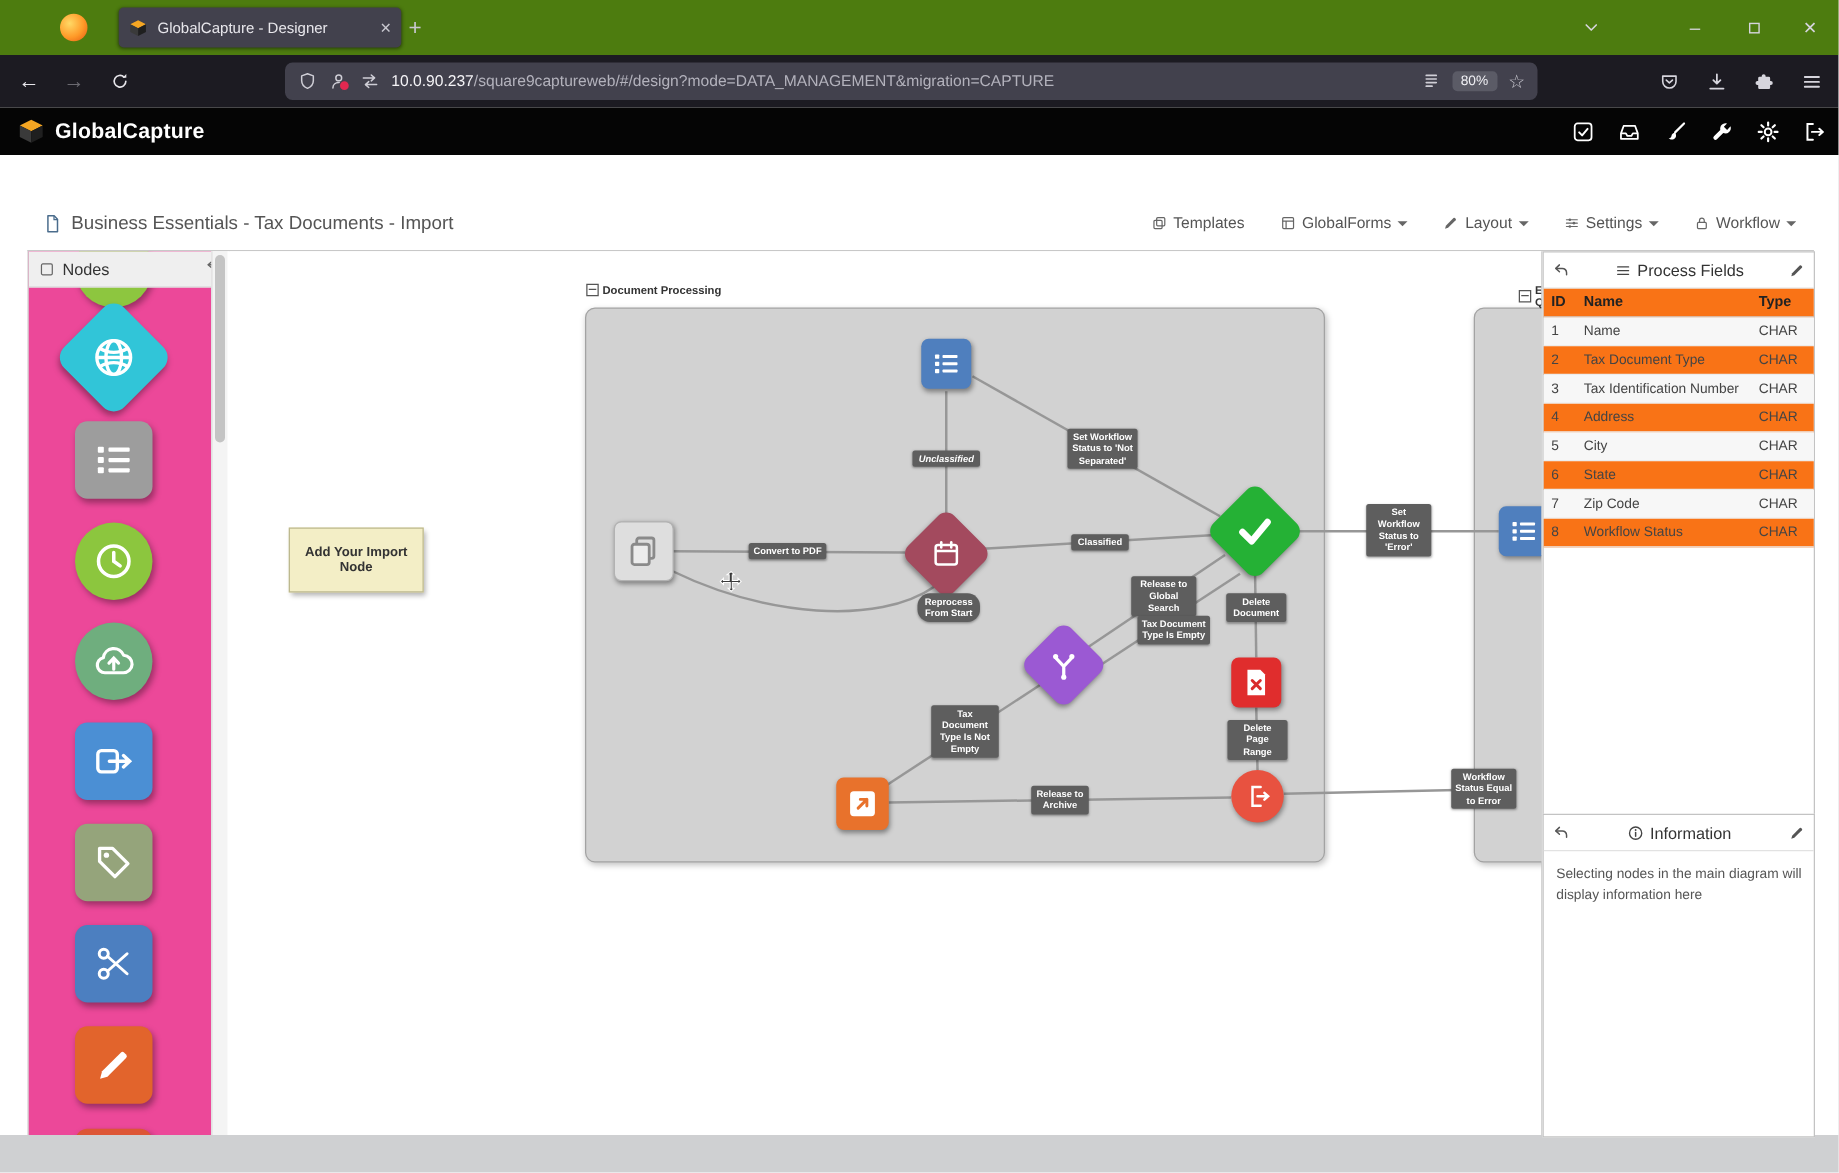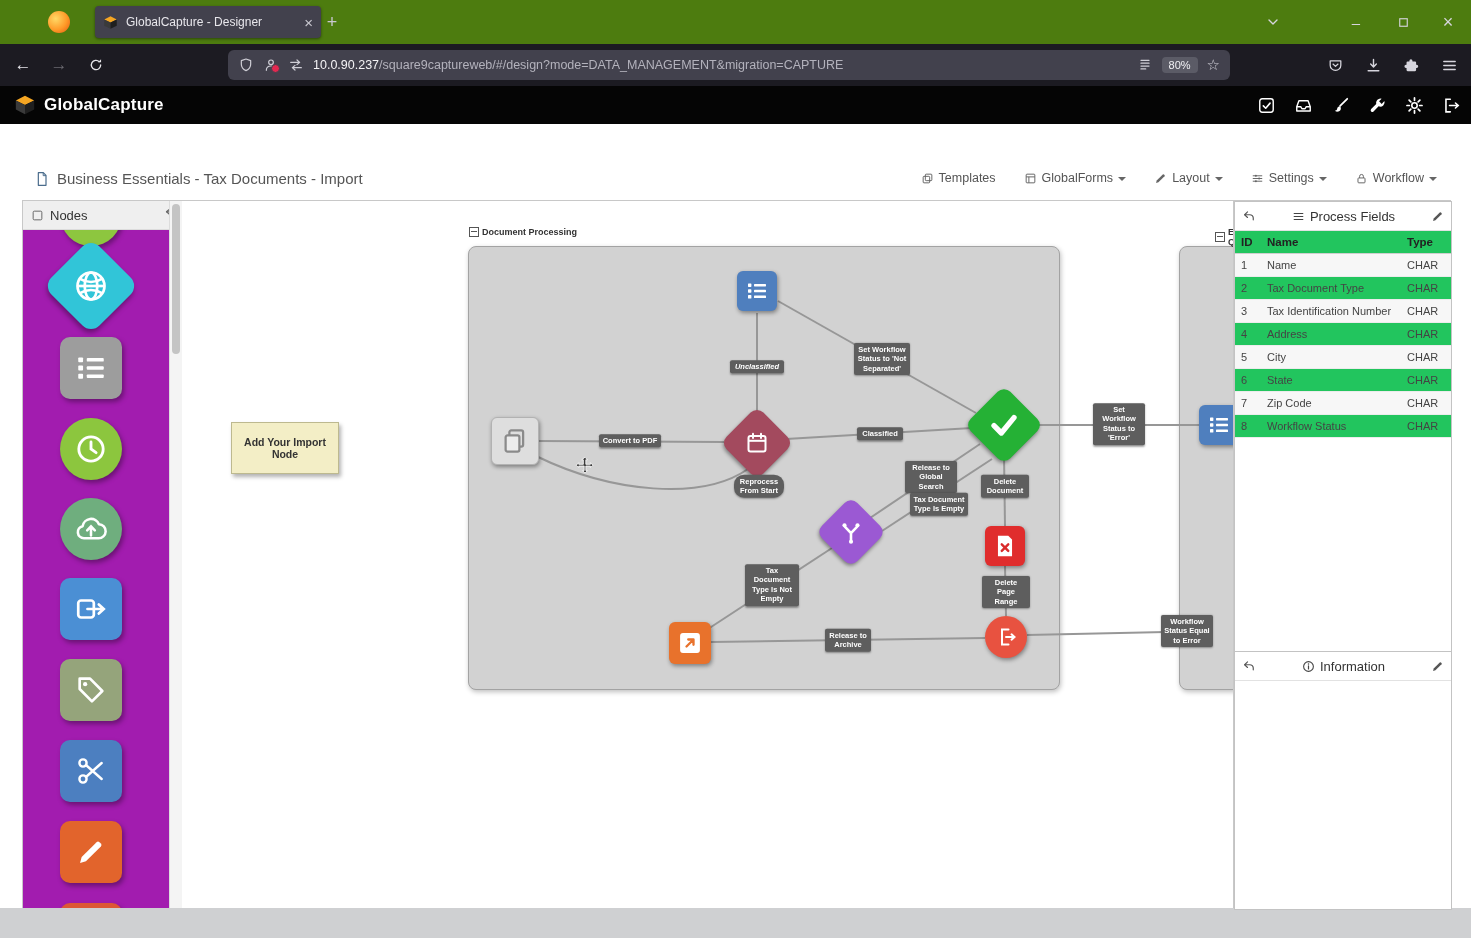--- a/index.html
+++ b/index.html
@@ -41,21 +41,21 @@
   .page-header{position:absolute;left:22px;top:160px;width:1427px;height:36px;display:flex;align-items:center;}
   .page-title{display:flex;align-items:flex-end;gap:7px;color:#555;font-size:15px;margin-left:12px;}
   .page-title .iconb{color:#4a6c8c;}
   .menus{margin-left:auto;display:flex;gap:28px;margin-right:12px;}
   .menu-item{display:flex;align-items:center;gap:5px;font-size:12.5px;color:#555;}
   .menu-item .iconb{color:#666;}
   .caret{width:0;height:0;border-left:4px solid transparent;border-right:4px solid transparent;border-top:4px solid #666;margin-top:1px;}
 
   
   .workspace{position:absolute;left:22px;top:200px;width:1427px;height:708px;border-top:1px solid #c8c8c8;border-left:1px solid #c8c8c8;border-right:1px solid #c8c8c8;background:#fff;}
-  .nodes-panel{position:absolute;left:0;top:0;width:146px;height:708px;background:#a21caf;overflow:hidden;}
+  .nodes-panel{position:absolute;left:0;top:0;width:146px;height:708px;background:#ec4899;overflow:hidden;}
   .nodes-head{position:absolute;left:0;top:0;width:146px;height:28px;background:#efefef;border-bottom:1px solid #dcdcdc;display:flex;align-items:center;padding:0 8px;gap:6px;z-index:9;}
   .nodes-head .title{font-size:13px;color:#333;flex:1;}
   .nodes-head .iconb{color:#666;}
   .snode{position:absolute;left:68px;transform:translate(-50%,-50%);display:flex;align-items:center;justify-content:center;box-shadow:2px 3px 5px rgba(0,0,0,.35);}
   .snode.square{width:62px;height:62px;border-radius:10px;}
   .snode.circle{width:62px;height:62px;border-radius:50%;}
   .snode.diamond{width:68px;height:68px;border-radius:12px;transform:translate(-50%,-50%) rotate(45deg);}
   .snode.diamond>*{transform:rotate(-45deg);}
   .scroll-strip{position:absolute;left:146px;top:0;width:13px;height:708px;background:#f4f4f4;border-left:1px solid #dcdcdc;border-right:1px solid #dcdcdc;}
   .scroll-thumb{position:absolute;left:2px;top:3px;width:8px;height:150px;background:#c4c4c4;border-radius:4px;}
@@ -71,21 +71,21 @@
   .cnode.diamond>*{transform:rotate(-45deg);}
   .elabel{position:absolute;transform:translate(-50%,-50%);background:#5e5e5e;color:#fff;font-size:7.5px;font-weight:bold;line-height:1.25;text-align:center;padding:2px 3px;border-radius:2px;box-shadow:0 1px 2px rgba(0,0,0,.35);z-index:6;}
   .import-note{position:absolute;left:0;top:221px;width:98px;height:42px;background:#f3eec6;border:1px solid #bdb98f;box-shadow:2px 3px 4px rgba(0,0,0,.3);display:flex;align-items:center;justify-content:center;text-align:center;font-size:10.5px;font-weight:bold;color:#333;padding:4px;z-index:7;}
   .cursor{position:absolute;z-index:10;transform:translate(-50%,-50%);}
 
   
   .panel-card{position:absolute;left:1211px;width:216px;background:#fff;border:1px solid #c3c3c3;z-index:4;}
   .panel-head{height:28px;display:flex;align-items:center;padding:0 7px;gap:6px;border-bottom:1px solid #e2e2e2;}
   .panel-head .edge-ic{color:#555;}
   .panel-title{font-size:13px;color:#333;display:flex;align-items:center;gap:5px;flex:1;justify-content:center;}
-  .pf-row{display:flex;font-size:11px;color:#444;border-bottom:1px solid #ececec;padding:5px 6px;background:#22c55e;}
+  .pf-row{display:flex;font-size:11px;color:#444;border-bottom:1px solid #ececec;padding:5px 6px;background:#f97316;}
   .pf-row.head{font-weight:bold;font-size:11.5px;color:#222;border-bottom:1px solid #cfcfcf;}
   .pf-row:nth-child(even):not(.head){background:#f7f7f7;}
   .c-id{width:26px;flex:none;}
   .c-name{flex:1;}
   .c-type{width:38px;flex:none;}
   .info-body{padding:10px 10px;font-size:11px;color:#555;line-height:1.5;width:205px;}
 
   .bottom-strip{position:absolute;left:0;top:908px;width:1471px;height:30px;background:#cfd0d2;}
 </style>
 </head>
@@ -744,19 +744,20 @@
               </svg>
             </span>
           <span>Information</span>
         </span>
         <span class="iconb edge-ic">
             <svg class="ic" width="13" height="13">
               <use href="#i-pencil"></use>
             </svg>
           </span>
       </div>
+      <div class="info-body">Selecting nodes in the main diagram will display information here</div>
     </div>
 
   </div>
 
   <div class="bottom-strip"></div>
 
 </div>
 
 </body></html>

